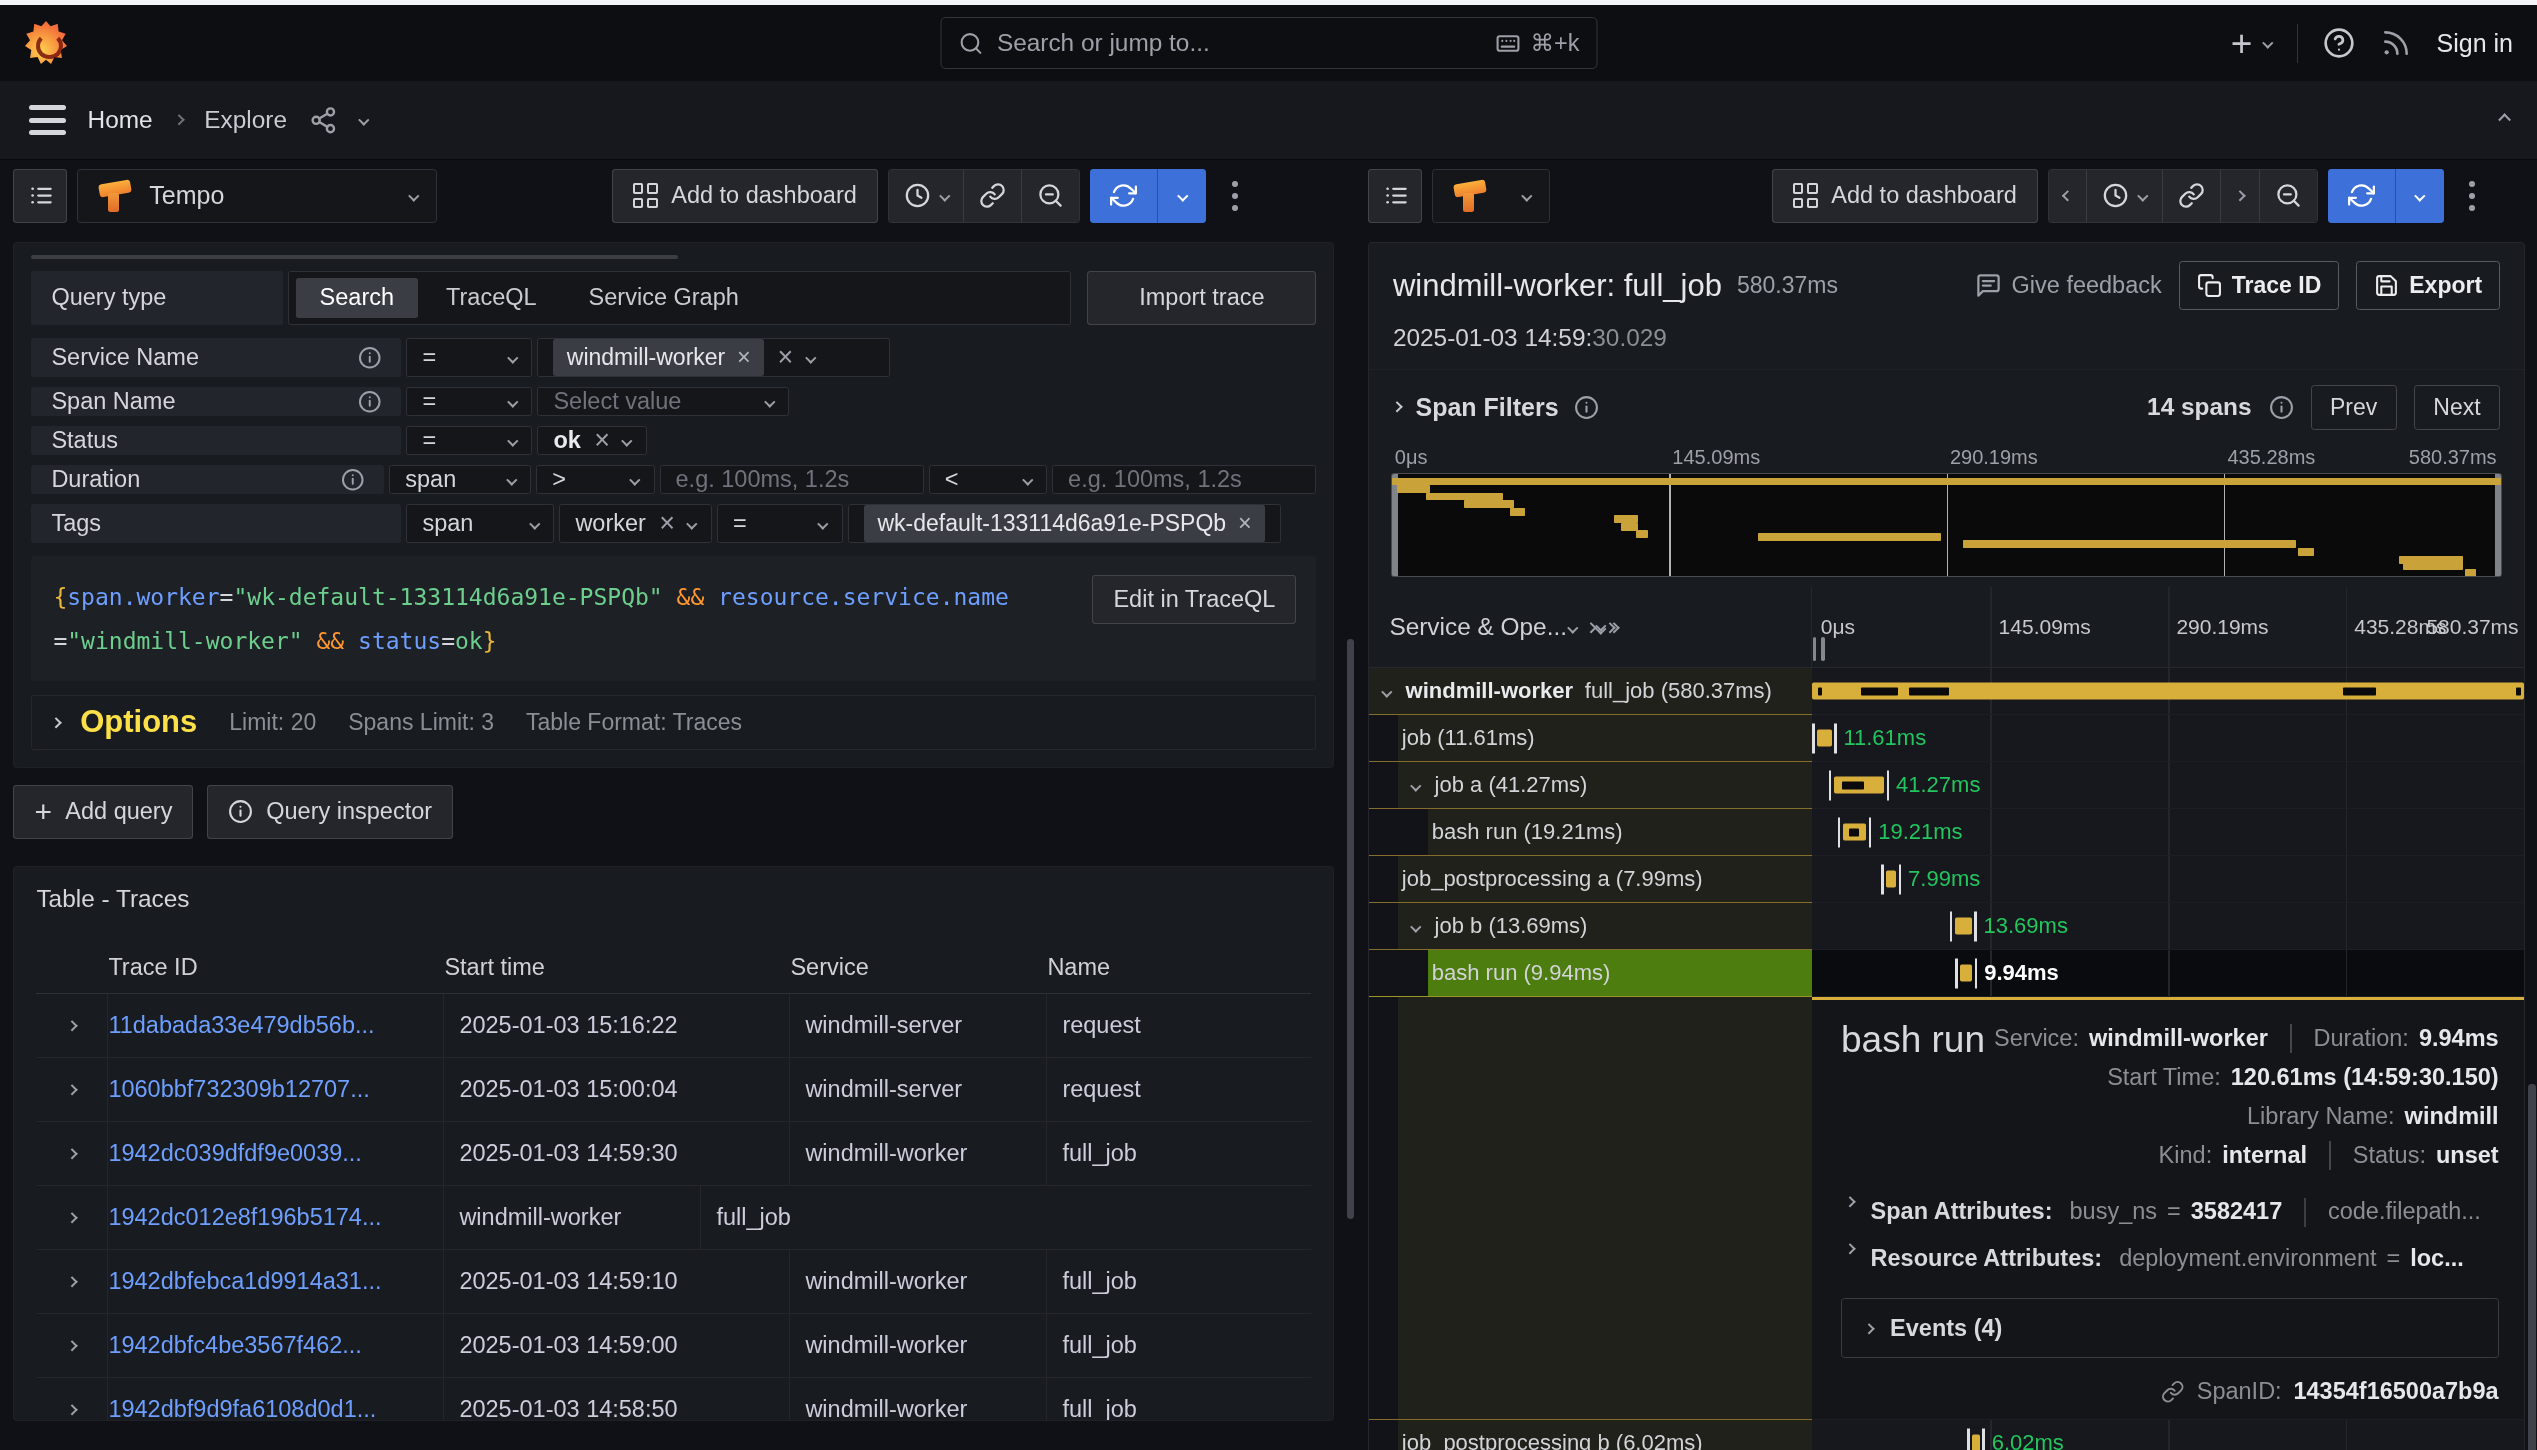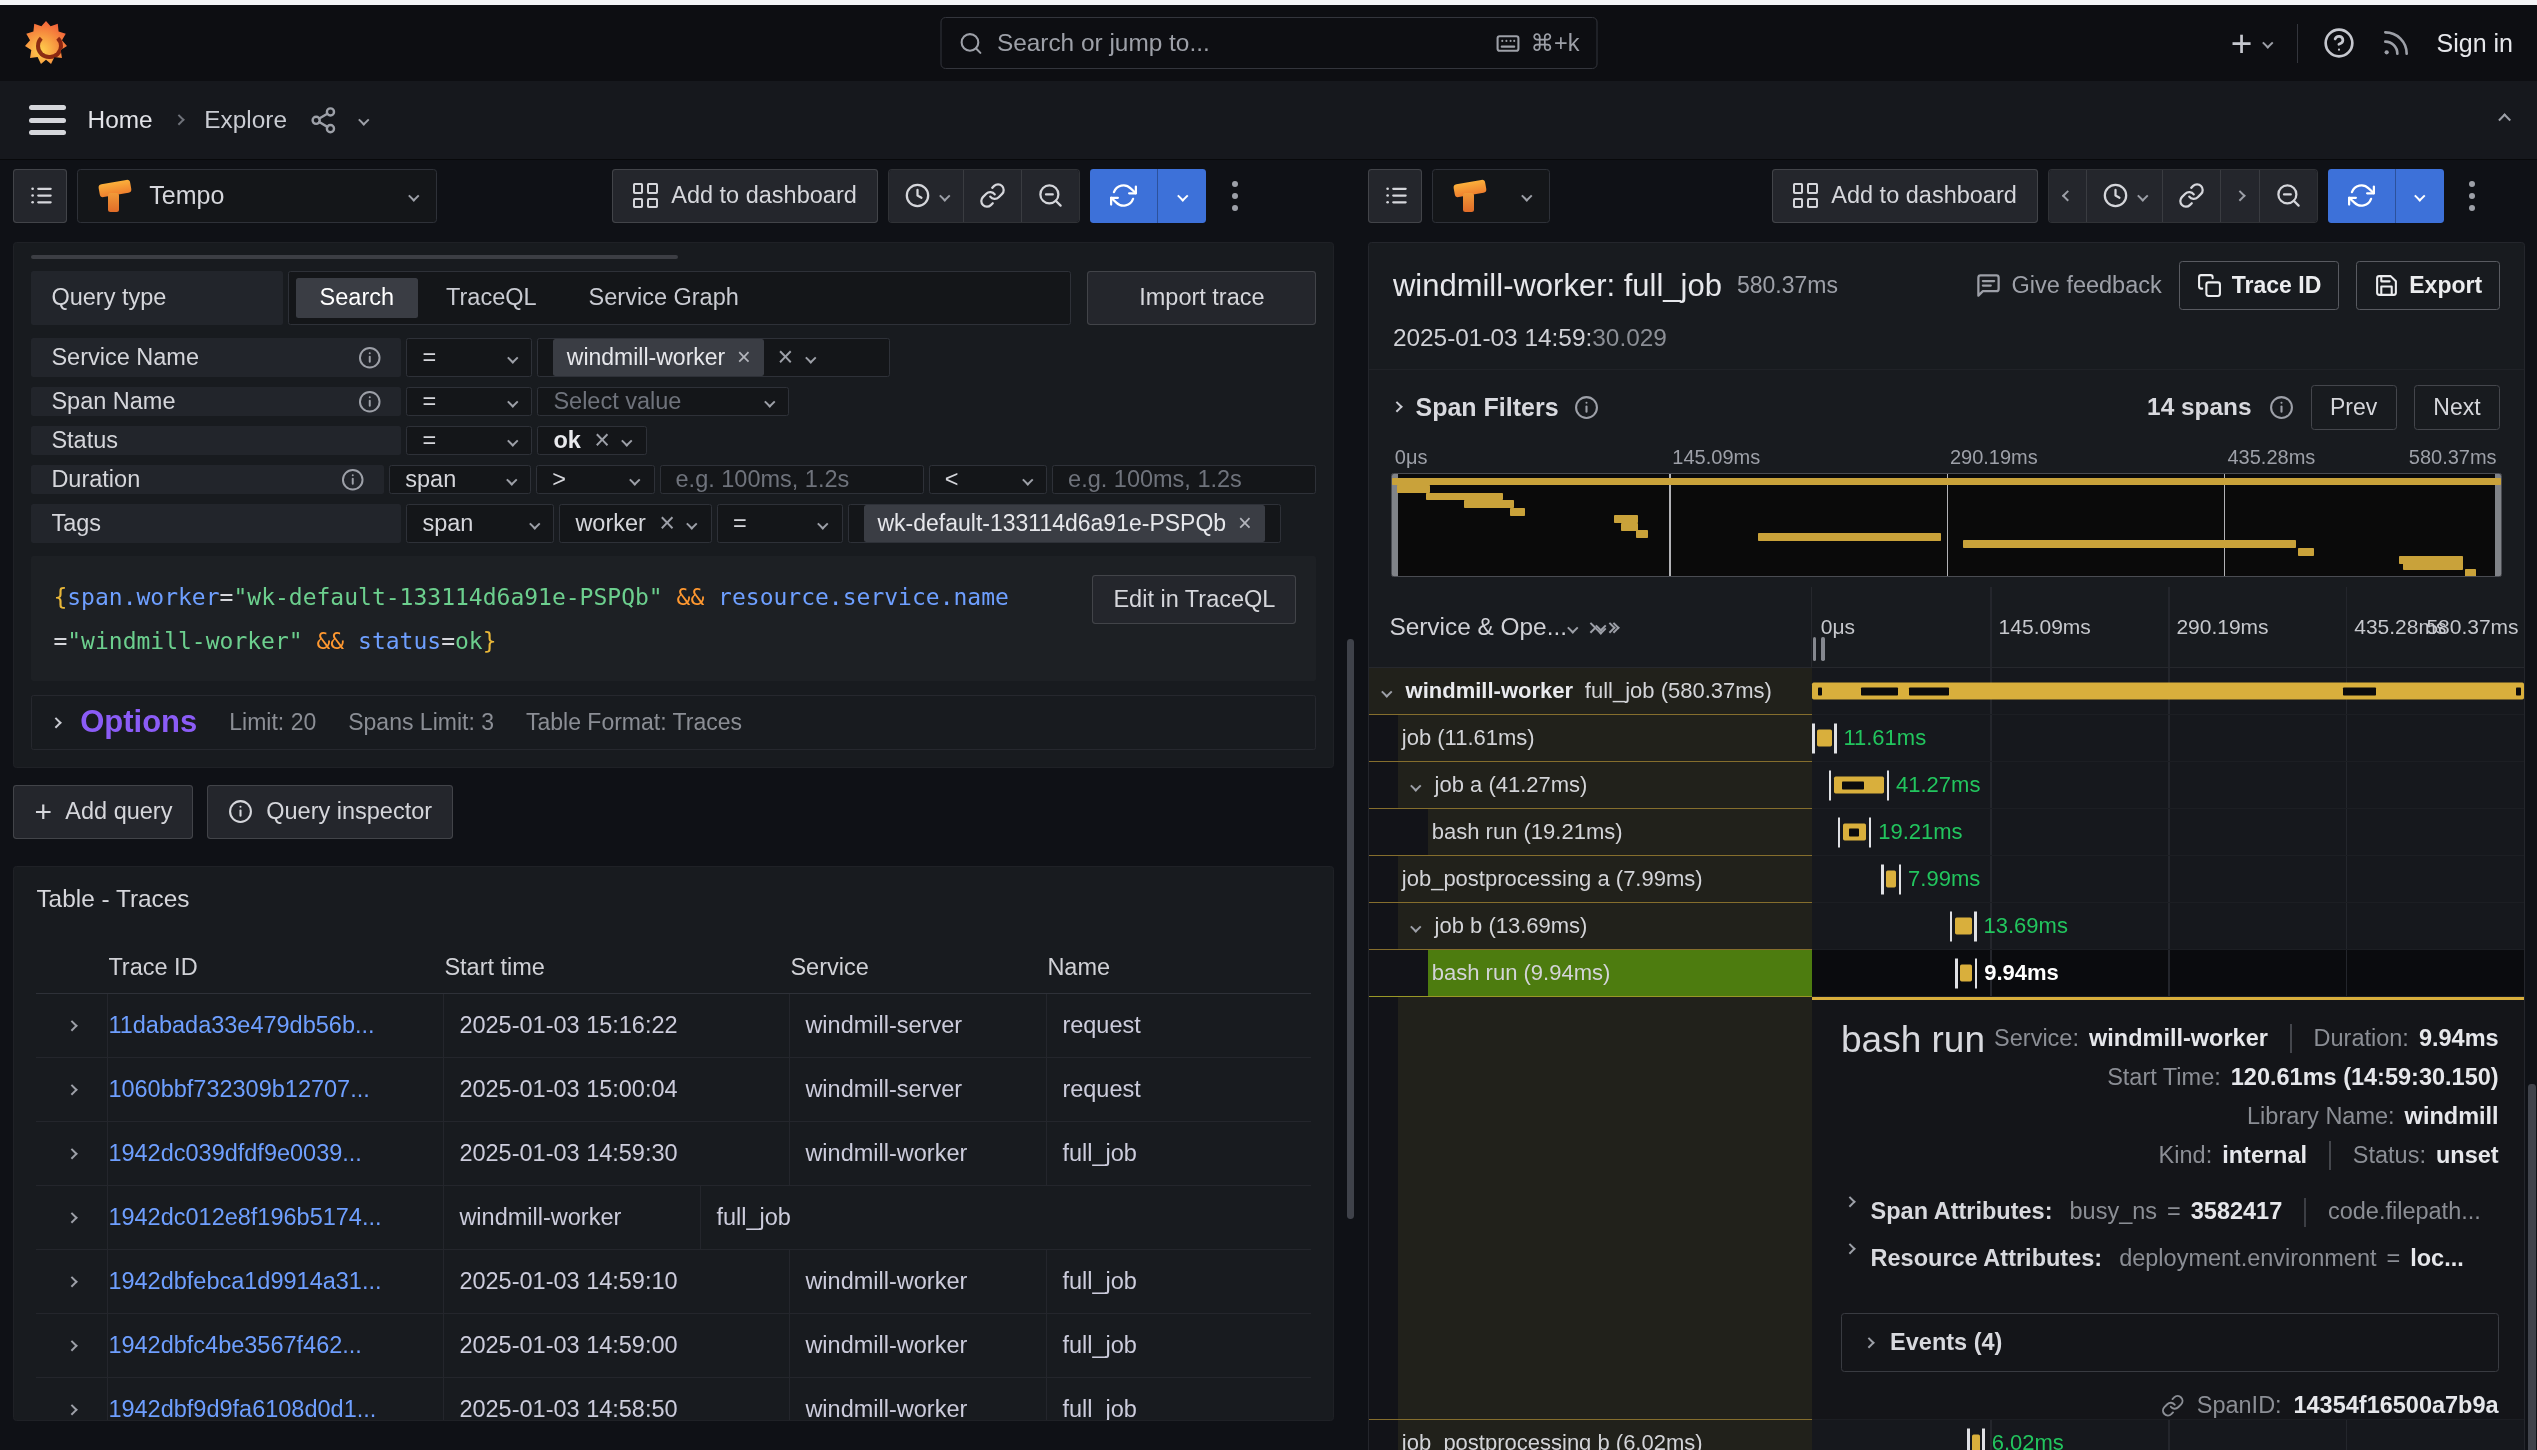--- a/index.html
+++ b/index.html
@@ -76,21 +76,21 @@
 .ctrl .clr{color:#9da0a8;font-size:27px;line-height:1}
 .chip{background:#3a3d44;border-radius:2.5px;height:37px;display:inline-flex;align-items:center;padding:0 13.4px;gap:11.8px;font-size:23px;color:#e6e7eb;white-space:nowrap}
 .chip .x{color:#b3b5bc;font-size:23.5px;line-height:1}
 .ph{color:#6f737c}
 .tqblock{position:relative;background:#1d2024;border-radius:2.5px;padding:18.5px 22px;margin-top:13.4px;min-height:108px}
 .tqcode{font-family:"DejaVu Sans Mono",monospace;font-size:23px;line-height:44px;word-break:break-all;width:975px}
 .tk-y{color:#eab839}.tk-b{color:#6e9fff}.tk-g{color:#6ccf8e}.tk-o{color:#ff9830}.tk-p{color:#d5d6db}
 .tq-edit{position:absolute;top:18.5px;right:20px;height:49px}
 .optrow{margin-top:13.4px;height:55px;border:0.8px solid #26282e;border-radius:2.5px;display:flex;align-items:center;padding:0 20px;gap:32px;font-size:23px;color:#8b8e95}
 .optrow .ochv{color:#c9cbd2}
-.optrow .ttl{color:#8b5cf6;font-weight:700;margin-left:-11.8px}
+.optrow .ttl{color:#fde047;font-weight:700;margin-left:-11.8px}
 .actions{margin-top:17px;display:flex;gap:13.4px}
 
 .tblpanel{margin-top:27px;background:#181b1f;border:0.8px solid #1f2126;border-radius:3.4px;padding:18.5px 22px 0 22px;height:555px;overflow:hidden}
 .tbltitle{font-size:24.4px;color:#d5d6db;margin-bottom:28.6px}
 .thead{display:flex;height:52px;align-items:center;font-size:23.5px;color:#d0d1d6;font-weight:500;border-bottom:0.8px solid #2e3138}
 .tc0{width:72px;flex:none}
 .tc1{width:336px;flex:none}
 .tc2{width:346px;flex:none}
 .tc3{width:257px;flex:none}
 .tc4{flex:1}
@@ -168,21 +168,21 @@
 .ovd{width:1.7px;height:28.6px;background:#44464c;margin:0 22px;flex:none}
 .dattrs{margin-top:23.5px}
 .arow{display:flex;height:47px;font-size:23.5px;cursor:pointer}
 .arow .chv{color:#9da0a8;margin-left:5px}
 .albl{font-weight:600;color:#d8d9de;margin:0 17px 0 17px;white-space:nowrap}
 .akey{color:#8b8e95;white-space:nowrap}
 .aeq{color:#8b8e95;margin:0 10px}
 .aval{color:#e6e7eb;font-weight:600;white-space:nowrap}
 .adiv{width:1.7px;height:28.6px;background:#3c3e44;margin:0 22px;flex:none}
 .aextra{color:#8b8e95;white-space:nowrap}
-.eventsbox{margin-top:21px;height:60px;border:0.8px solid #393b41;border-radius:3.4px;display:flex;align-items:center;padding:0 23.5px;gap:17px;font-size:23.5px;font-weight:600;color:#d8d9de;cursor:pointer}
+.eventsbox{margin-top:6px;height:60px;border:0.8px solid #393b41;border-radius:3.4px;display:flex;align-items:center;padding:0 23.5px;gap:17px;font-size:23.5px;font-weight:600;color:#d8d9de;cursor:pointer}
 .eventsbox .chv{color:#9da0a8}
 .spanidrow{margin-top:20px;display:flex;justify-content:flex-end;align-items:center;gap:11.8px;font-size:23.5px;color:#8b8e95}
 .sidv{color:#e6e7eb;font-weight:600}
 
 .vthumb{position:absolute;width:7.6px;border-radius:3.4px;background:#3f424a}
 .vthumb.lp{right:-20px;top:471px;height:580px}
 .vthumb.rp{right:-11px;top:916px;height:471px}
 </style>
 </head>
 <body>

